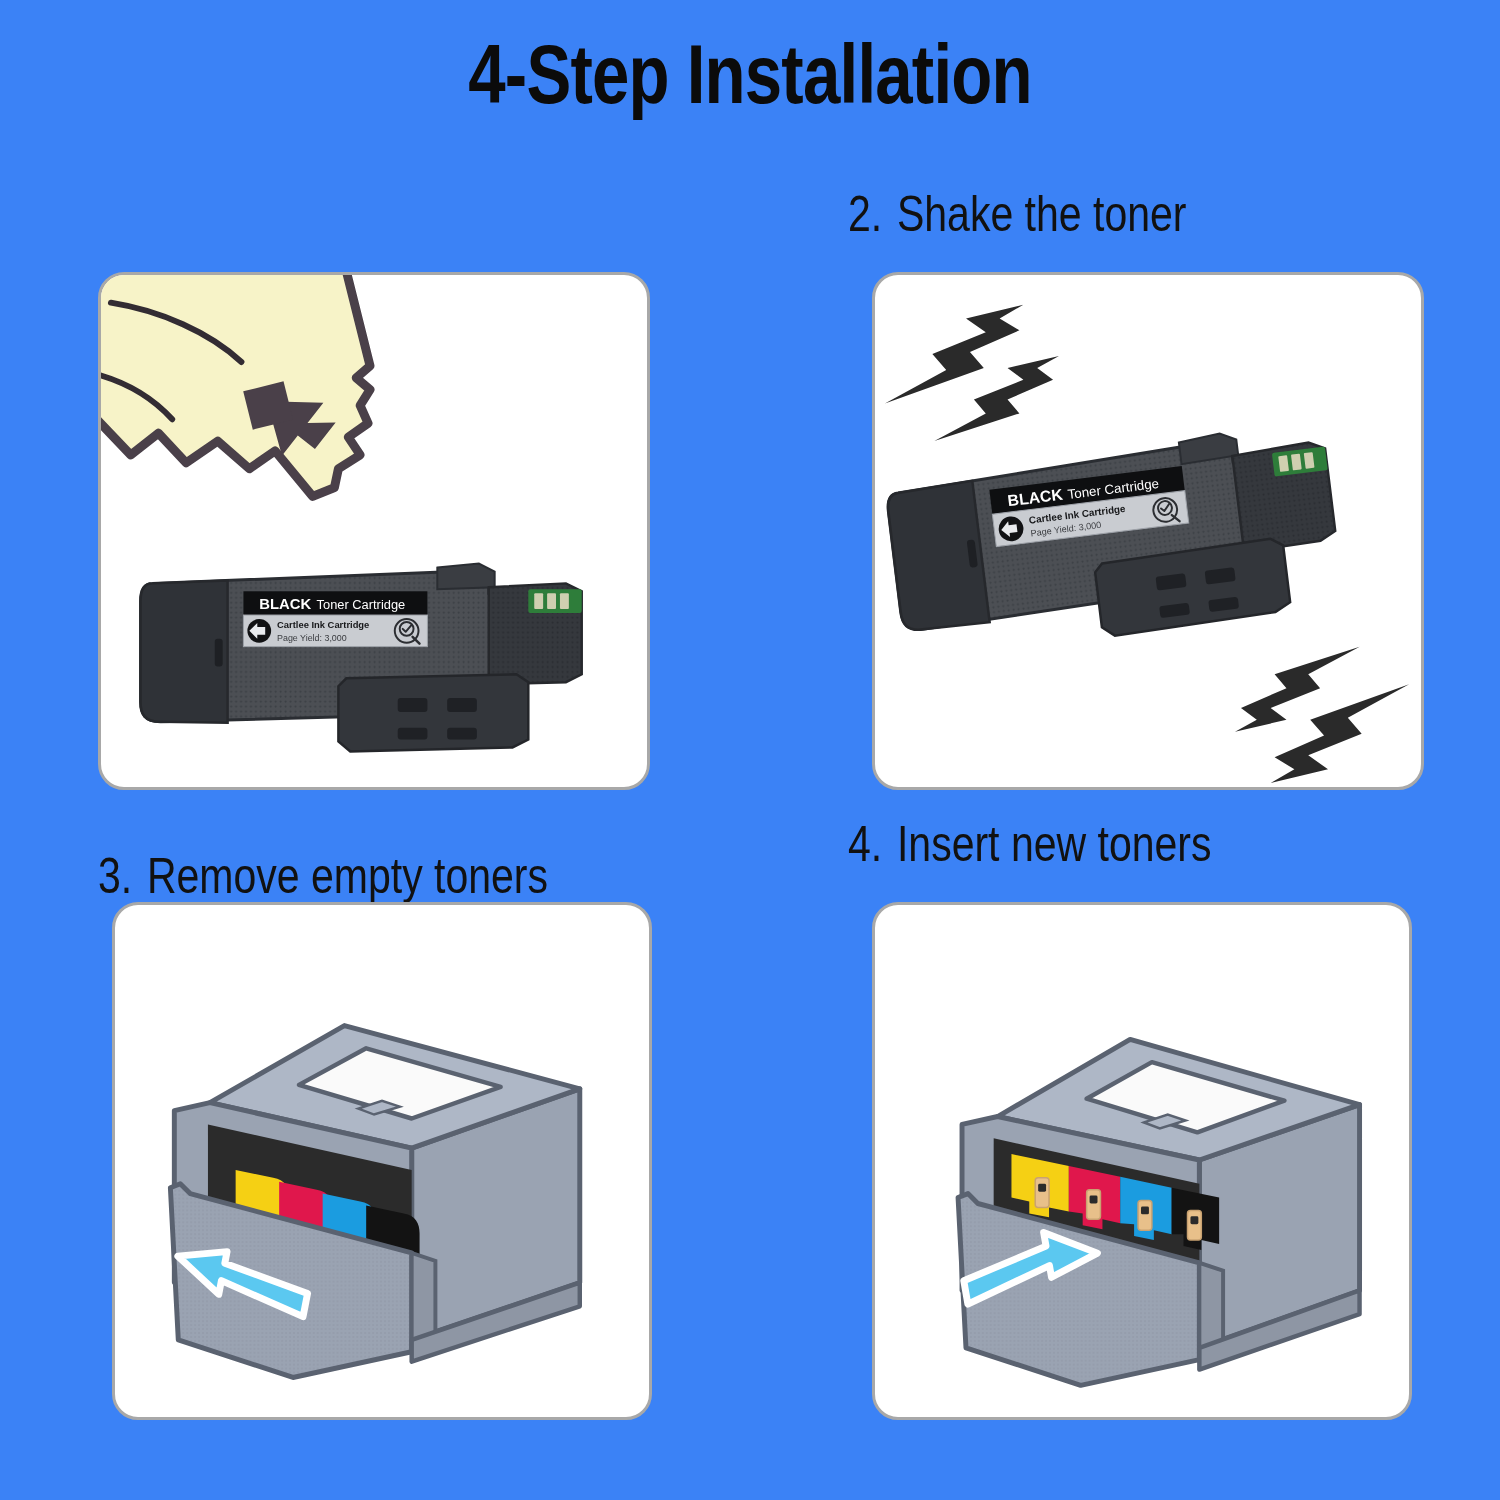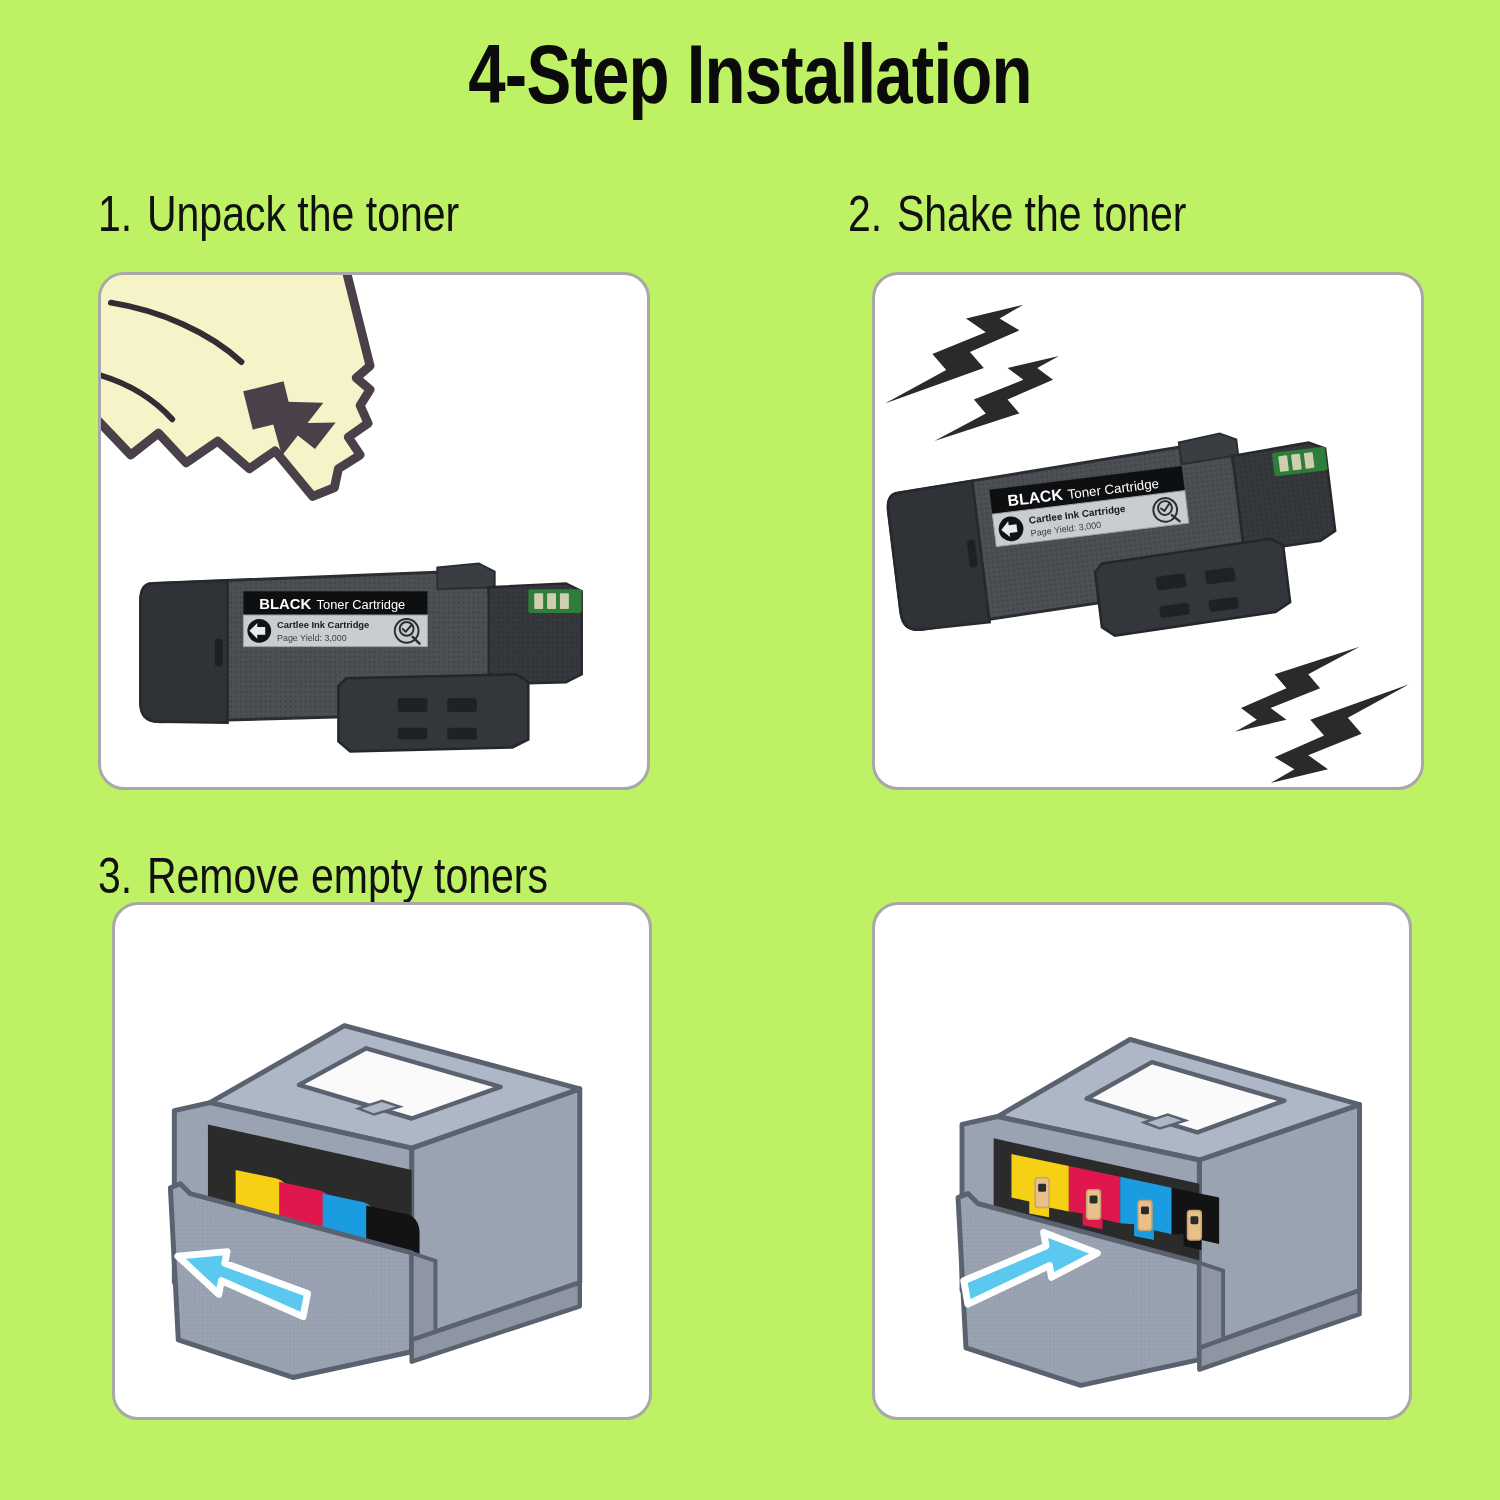--- a/index.html
+++ b/index.html
@@ -12,21 +12,21 @@
     height: 1500px;
     font-family: "Liberation Sans", sans-serif;
     overflow: hidden;
     position: relative;
   }
 
   .page {
     position: relative;
     width: 1500px;
     height: 1500px;
-    background: #bef264;
+    background: #3b82f6;
   }
 
   
   .title {
     position: absolute;
     top: 26px;
     left: 0;
     width: 1500px;
     text-align: center;
     font-family: "Liberation Sans Narrow", "Liberation Sans", sans-serif;
@@ -82,38 +82,38 @@
     fill: #ffffff;
   }
 </style>
 </head>
 <body>
 
 <div class="page">
 
   <div class="title">4-Step Installation</div>
 
-  <div class="step" id="step1">
-    <div class="step-label">
-      <span class="num">1.</span><span>Unpack the toner</span>
-    </div>
-  </div>
 
   <div class="step" id="step2">
     <div class="step-label">
       <span class="num">2.</span><span>Shake the toner</span>
     </div>
   </div>
 
   <div class="step" id="step3">
     <div class="step-label">
       <span class="num">3.</span><span>Remove empty toners</span>
     </div>
   </div>
 
+  <div class="step" id="step4">
+    <div class="step-label">
+      <span class="num">4.</span><span>Insert new toners</span>
+    </div>
+  </div>
 
   <div class="panel" id="panel1">
     <svg viewBox="0 0 552 518" preserveAspectRatio="none">
       <defs>
         <pattern id="dots1" width="5" height="5" patternUnits="userSpaceOnUse">
           <rect width="5" height="5" fill="#4C4F54"></rect>
           <circle cx="1.6" cy="1.6" r="1.1" fill="#3C4045"></circle>
         </pattern>
         <pattern id="dotsDark1" width="5" height="5" patternUnits="userSpaceOnUse">
           <rect width="5" height="5" fill="#35383D"></rect>

